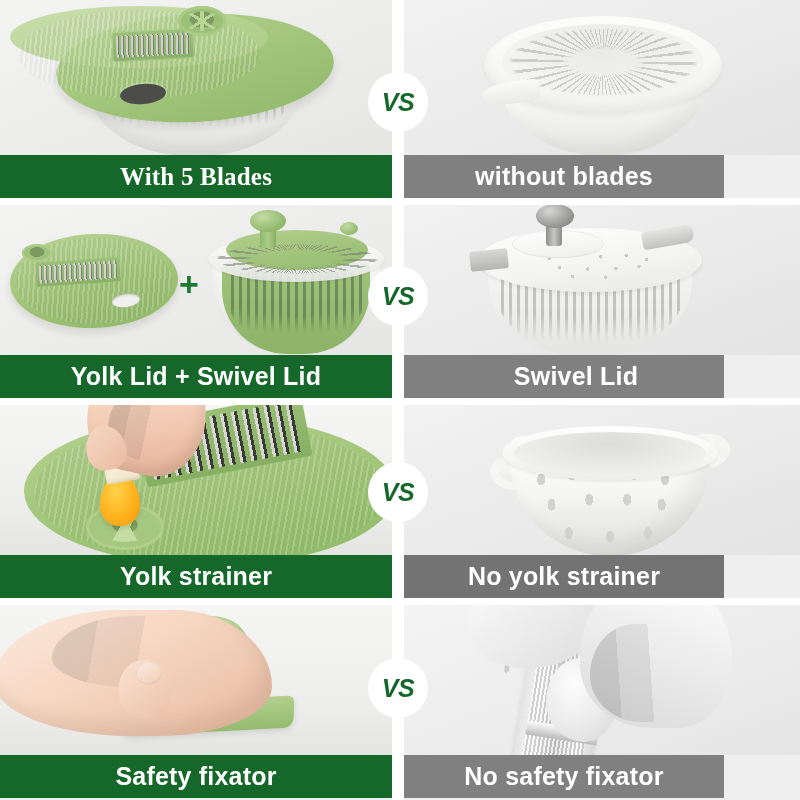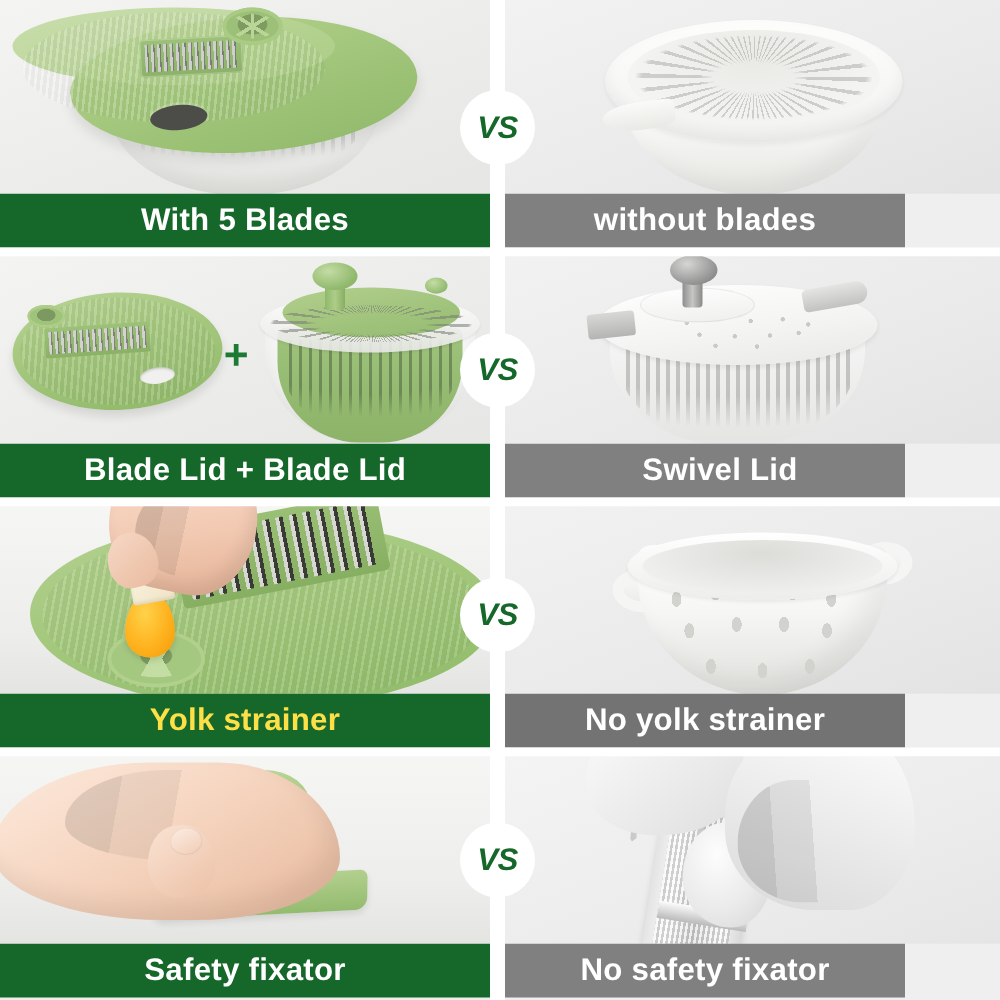--- a/index.html
+++ b/index.html
@@ -571,21 +571,21 @@
         </div>
         <div class="obj r1l-lid"></div>
         <div class="obj r1l-lid-top"></div>
         <div class="obj r1l-ridges"></div>
         <div class="obj r1l-grater">
           <div class="r1l-teeth"></div>
         </div>
         <div class="obj r1l-vent"></div>
         <div class="obj r1l-hole"></div>
       </div>
-      <div class="band green" style="background: rgb(21, 104, 42); color: rgb(255, 255, 255);">With 5 Blades</div>
+      <div class="band green" style="background: rgb(21, 104, 42); color: rgb(255, 255, 255); font-family: Liberation Serif, serif;">With 5 Blades</div>
     </div>
 
     <div class="cell right">
       <div class="stage graybg">
         <div class="obj r1r-bowl"></div>
         <div class="obj r1r-basket"></div>
         <div class="obj r1r-inner"></div>
         <div class="obj r1r-perf"></div>
         <div class="obj r1r-spout"></div>
       </div>
@@ -609,21 +609,21 @@
         <div class="obj r2l-spin-bowl"></div>
         <div class="obj r2l-spin-inner"></div>
         <div class="obj r2l-spin-slots"></div>
         <div class="obj r2l-spin-lidring"></div>
         <div class="obj r2l-spin-lid"></div>
         <div class="obj r2l-spin-cog"></div>
         <div class="obj r2l-knob-stem"></div>
         <div class="obj r2l-knob"></div>
         <div class="obj r2l-knob2"></div>
       </div>
-      <div class="band green" style="background: rgb(21, 104, 42); color: rgb(255, 255, 255);">Blade Lid + Blade Lid</div>
+      <div class="band green" style="background: rgb(21, 104, 42); color: rgb(255, 255, 255);">Yolk Lid + Swivel Lid</div>
     </div>
 
     <div class="cell right">
       <div class="stage graybg">
         <div class="obj r2r-bowl"></div>
         <div class="obj r2r-slots"></div>
         <div class="obj r2r-lid"></div>
         <div class="obj r2r-lid-holes"></div>
         <div class="obj r2r-topdisc"></div>
         <div class="obj r2r-tab"></div>
@@ -643,21 +643,21 @@
         <div class="obj r3l-lid"></div>
         <div class="obj r3l-rid"></div>
         <div class="obj r3l-grater"></div>
         <div class="obj r3l-yolkcup"></div>
         <div class="obj r3l-yolk"></div>
         <div class="obj r3l-shell"></div>
         <div class="obj r3l-hand"></div>
         <div class="obj r3l-fingers"></div>
         <div class="obj r3l-thumb"></div>
       </div>
-      <div class="band green" style="background: rgb(21, 104, 42); color: #fde047;">Yolk strainer</div>
+      <div class="band green" style="background: rgb(21, 104, 42); color: #ffffff;">Yolk strainer</div>
     </div>
 
     <div class="cell right">
       <div class="stage graybg">
         <div class="obj r3r-hl"></div>
         <div class="obj r3r-hr"></div>
         <div class="obj r3r-body"></div>
         <div class="obj r3r-holes"></div>
         <div class="obj r3r-rim"></div>
         <div class="obj r3r-inner"></div>

